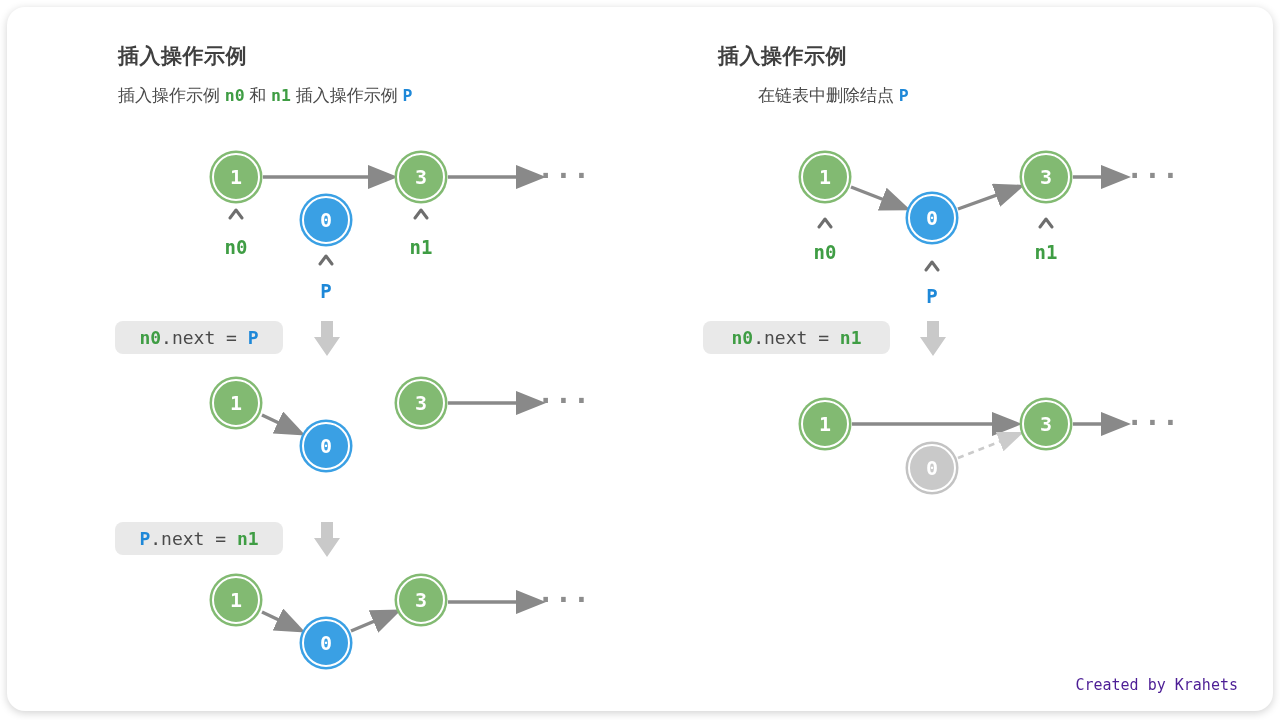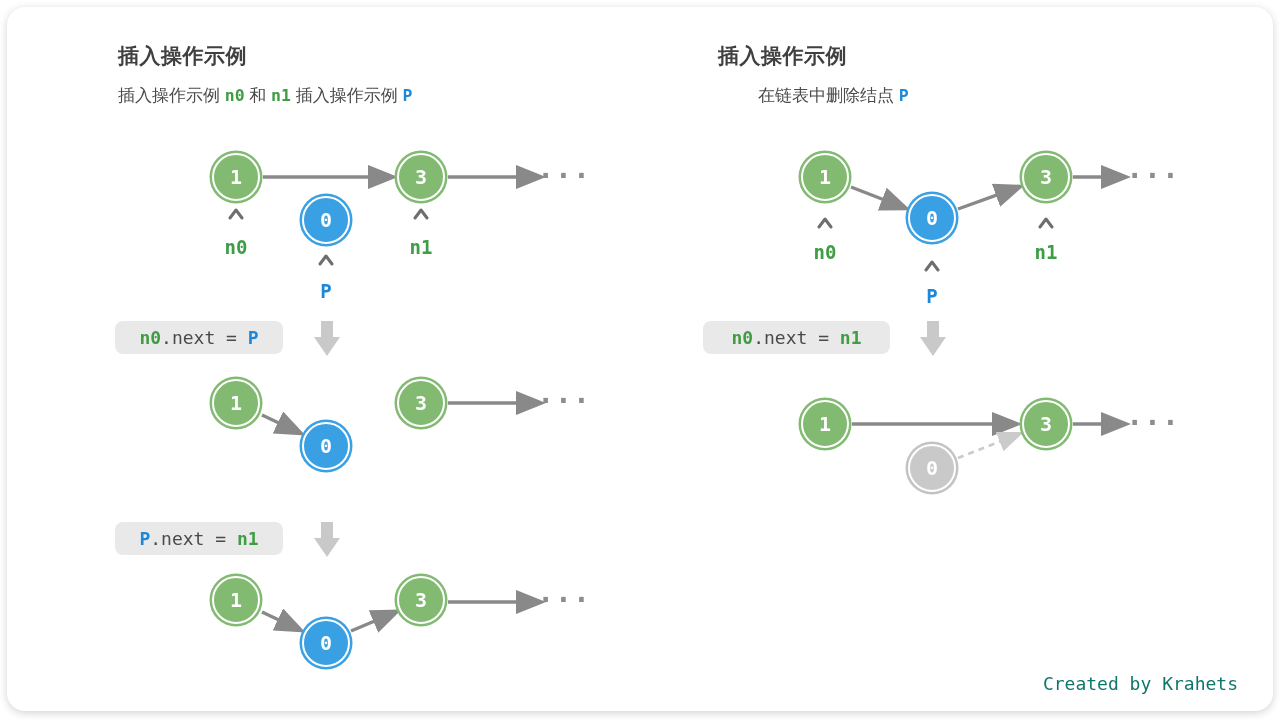--- a/index.html
+++ b/index.html
@@ -49,21 +49,21 @@
   #code1{left:115px;top:321px;width:168px;}
   #code2{left:115px;top:522px;width:168px;}
   #code3{left:703px;top:321px;width:187px;}
 
   .down-arrow{position:absolute;transform:translate(-50%,-50%);line-height:0;z-index:4;}
   #da1{left:327px;top:339px;}
   #da2{left:327px;top:540px;}
   #da3{left:933px;top:339px;}
 
   .watermark{position:absolute;right:42px;bottom:26px;z-index:4;
-             font-family:"DejaVu Sans Mono","Liberation Mono",monospace;font-size:18px;color:#0f766e;}
+             font-family:"DejaVu Sans Mono","Liberation Mono",monospace;font-size:15px;color:#4c1d95;}
 </style>
 </head>
 <body>
 
 <div class="card"></div>
 
 <div class="panel-title" id="title-left">插入操作示例</div>
 <div class="panel-sub" id="sub-left">
   <span class="cp">插入操作示例 </span><span class="cg">n0</span><span class="cp"> 和 </span><span class="cg">n1</span><span class="cp"> 插入操作示例 </span><span class="cb">P</span>
 </div>

